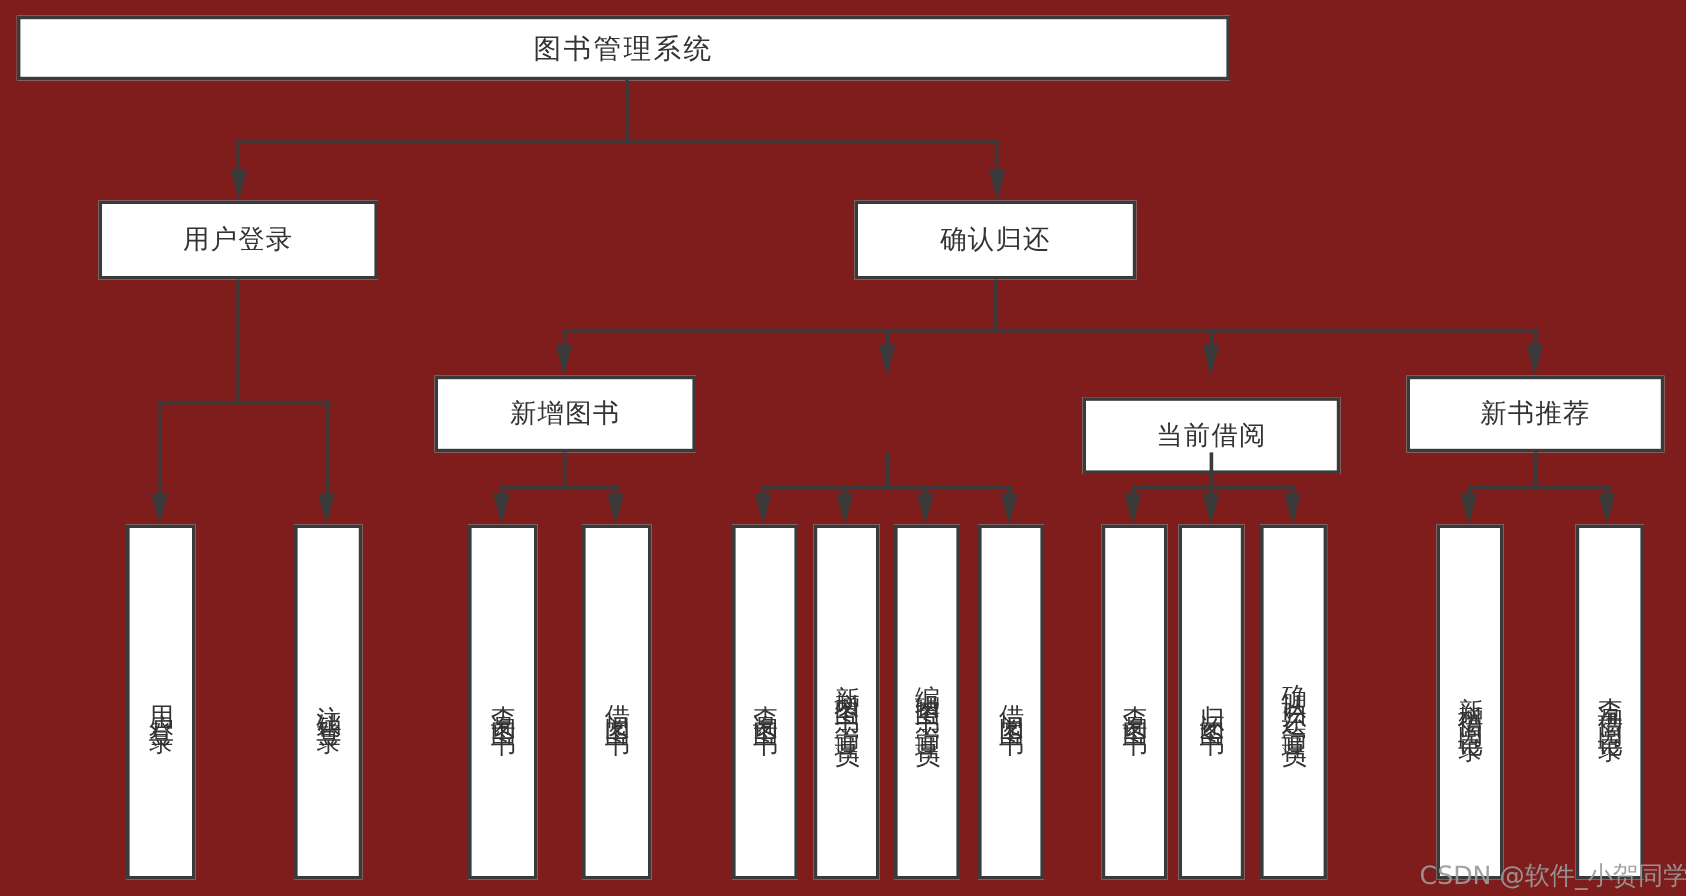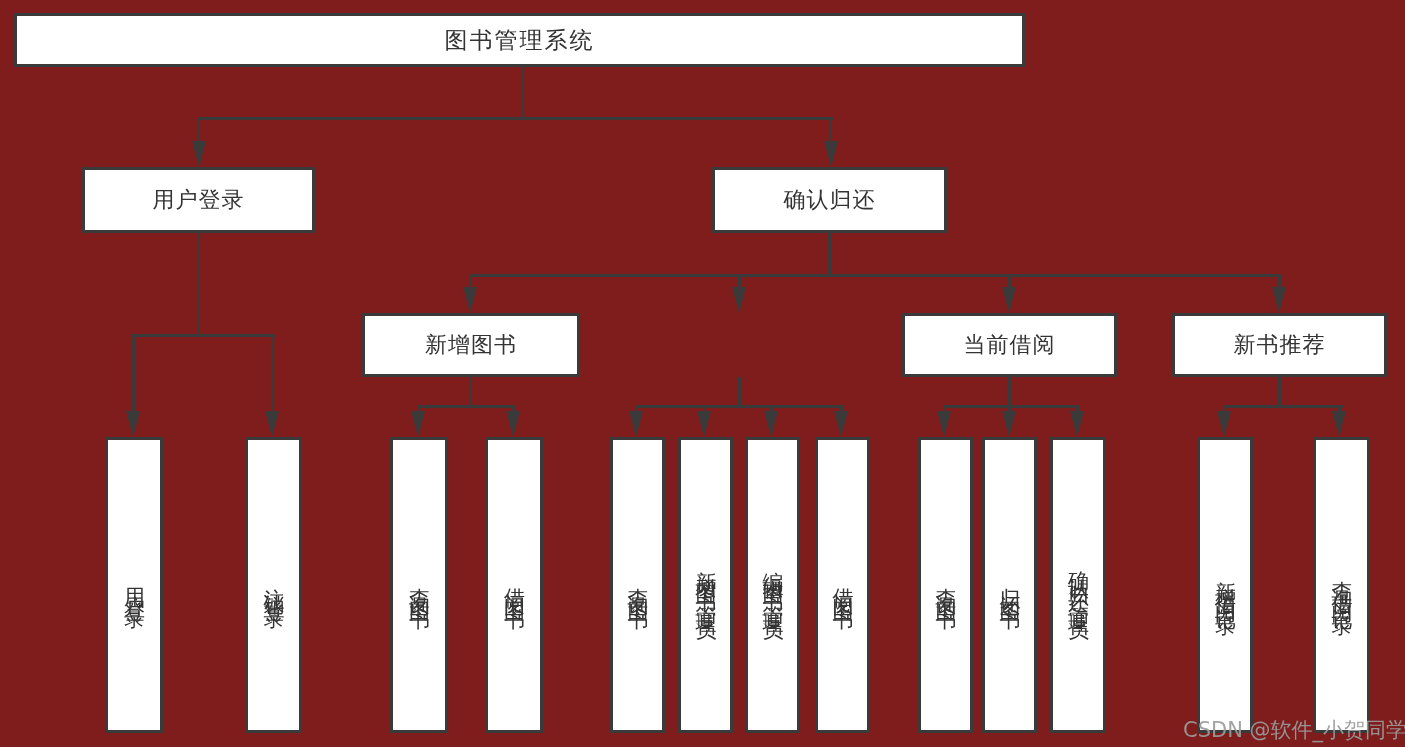--- a/index.html
+++ b/index.html
@@ -74,21 +74,21 @@
   <div class="line" style="left:738px;top:274px;width:3px;height:16px;"></div>
   <div class="arrow" style="left:732px;top:287px;"></div>
   <div class="line" style="left:1008px;top:274px;width:3px;height:16px;"></div>
   <div class="arrow" style="left:1002px;top:287px;"></div>
   <div class="line" style="left:1278px;top:274px;width:3px;height:16px;"></div>
   <div class="arrow" style="left:1272px;top:287px;"></div>
 
   <div class="box" style="left:362px;top:313px;width:218px;height:64px;">
     <span class="hlabel">新增图书</span>
   </div>
-  <div class="box" style="left:902px;top:313px;width:215px;height:64px;">
+  <div class="box" style="left:902px;top:331px;width:215px;height:64px;">
     <span class="hlabel">当前借阅</span>
   </div>
   <div class="box" style="left:1172px;top:313px;width:215px;height:64px;">
     <span class="hlabel">新书推荐</span>
   </div>
 
   <div class="line" style="left:197px;top:233px;width:3px;height:103px;"></div>
   <div class="line" style="left:132px;top:334px;width:144px;height:3px;"></div>
   <div class="line" style="left:132px;top:334px;width:3px;height:80px;"></div>
   <div class="arrow" style="left:126px;top:411px;"></div>

